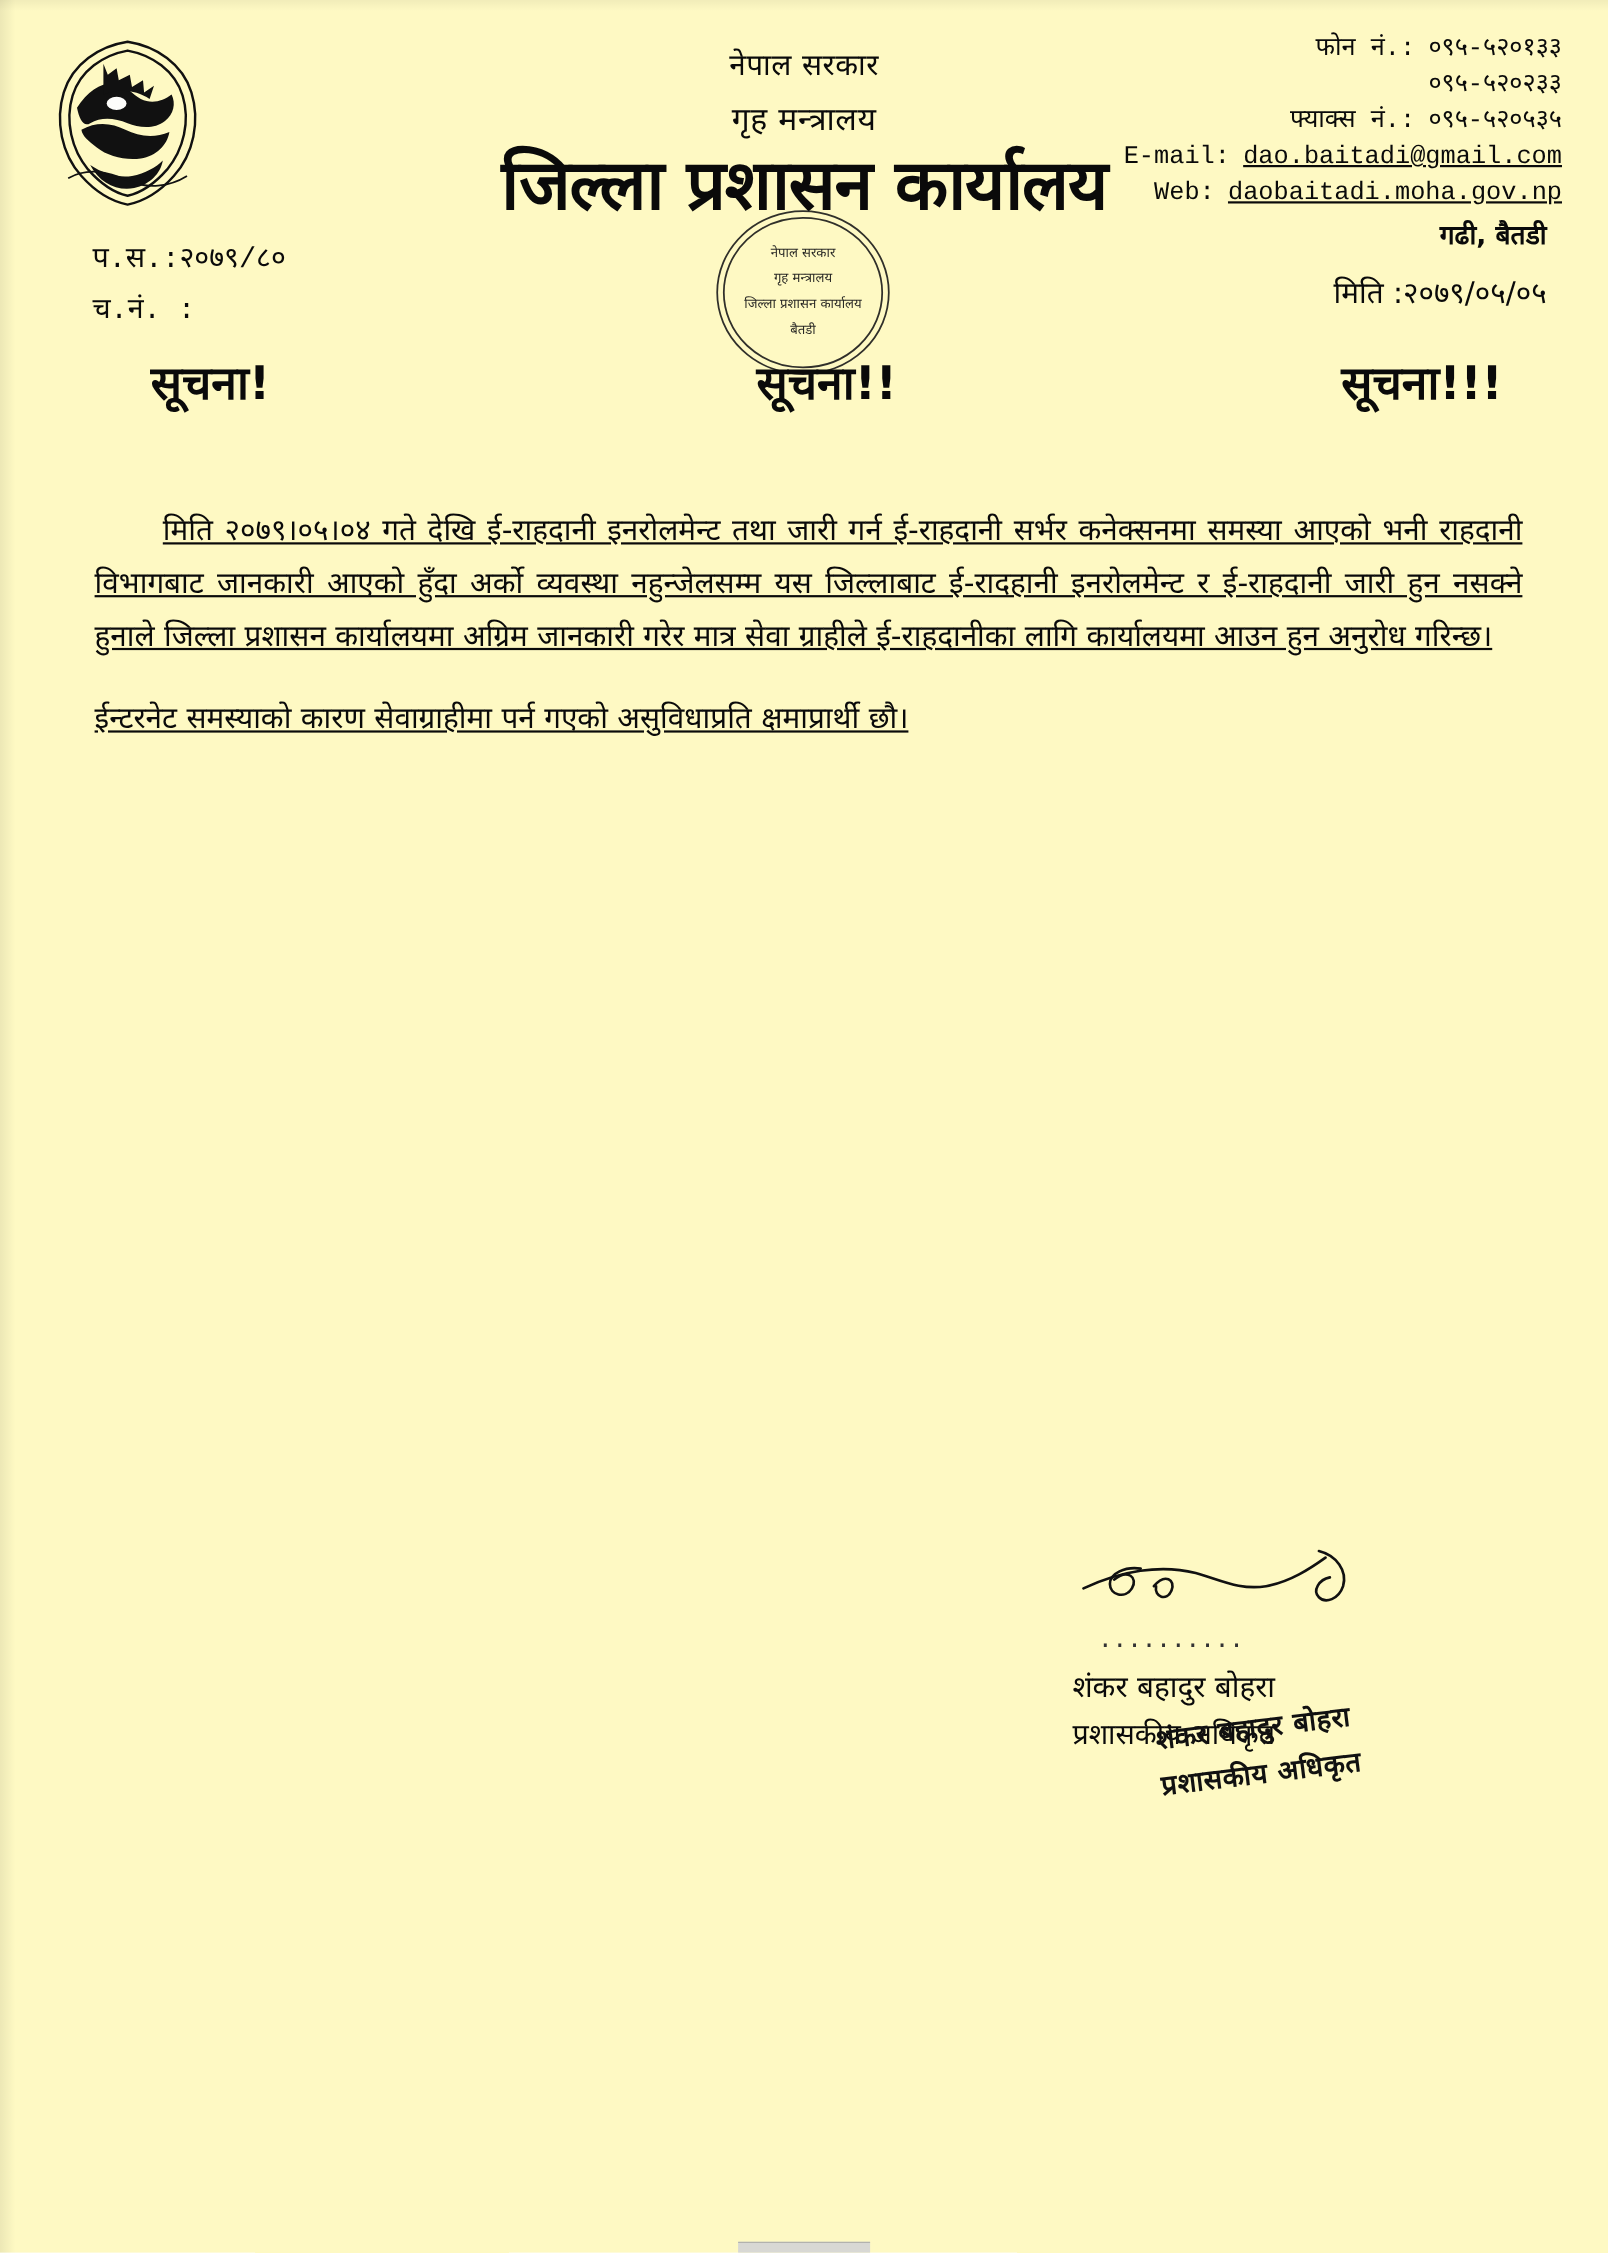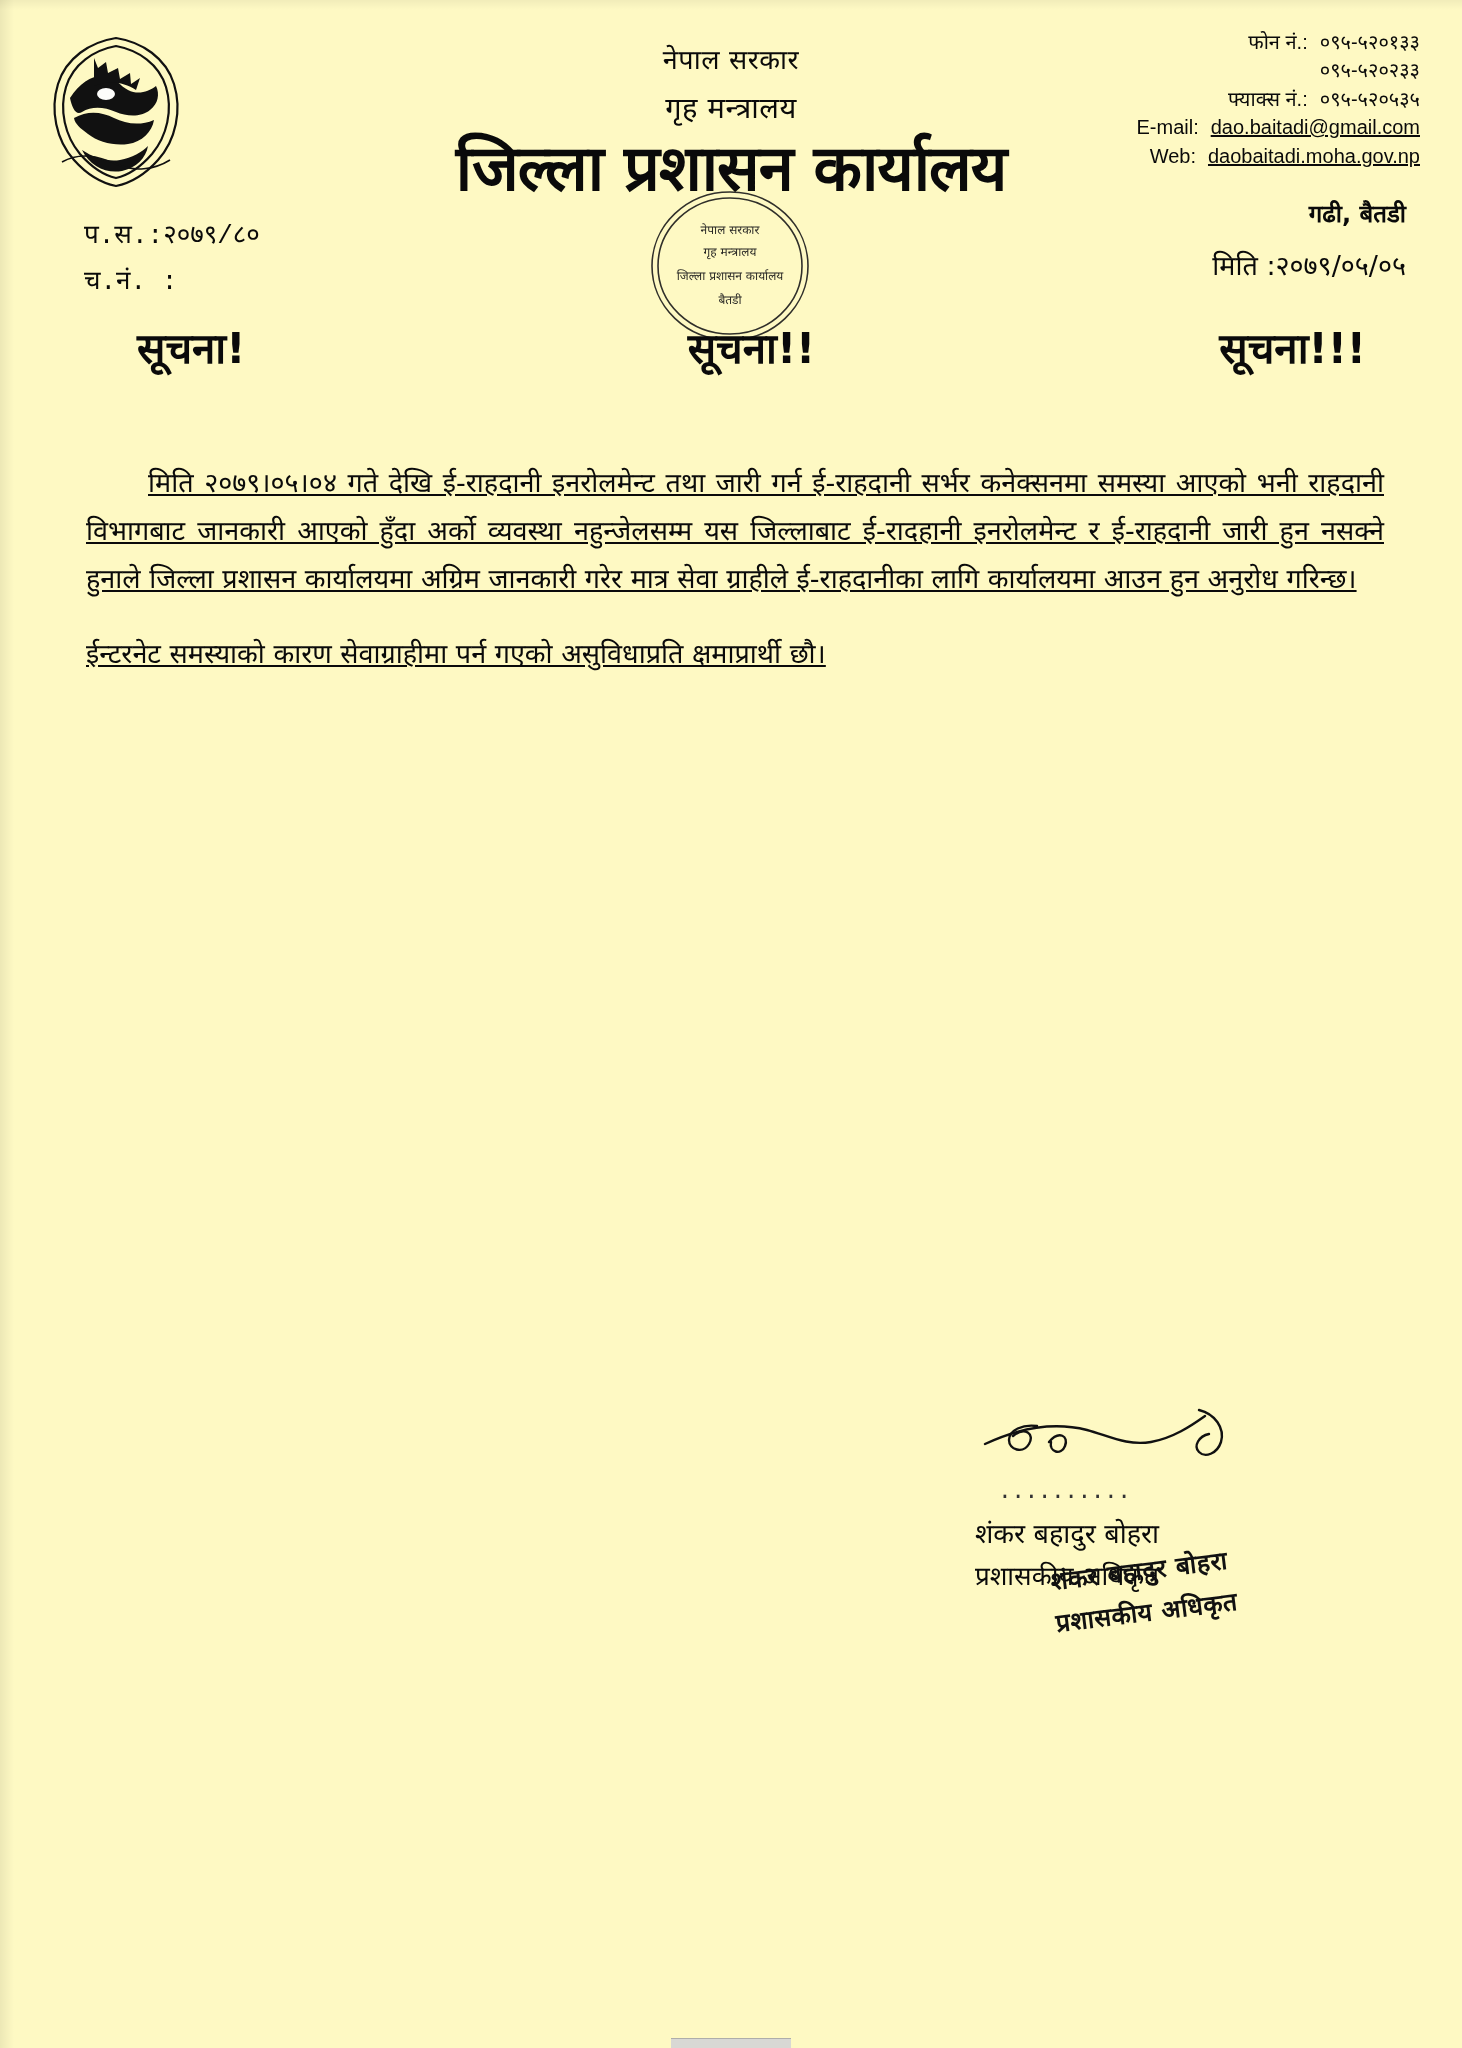--- a/index.html
+++ b/index.html
@@ -49,22 +49,22 @@
     font-size: 63px;
     font-weight: bold;
     letter-spacing: -1px;
     white-space: nowrap;
   }
 
   .contact {
     position: absolute;
     right: 42px; top: 10px;
     width: 420px;
-    font-family: Liberation Sans, sans-serif;
-    font-size: 20px;
+    font-family: Liberation Mono, monospace;
+    font-size: 23px;
     line-height: 1.42;
     text-align: right;
   }
   .contact .row { display: flex; justify-content: flex-end; gap: 12px; }
   .contact .lbl { white-space: nowrap; }
   .contact .val { white-space: nowrap; }
   .contact .stack { text-align: center; }
   .contact a, .contact .link {
     color: #0a0a0a;
     text-decoration: underline;

